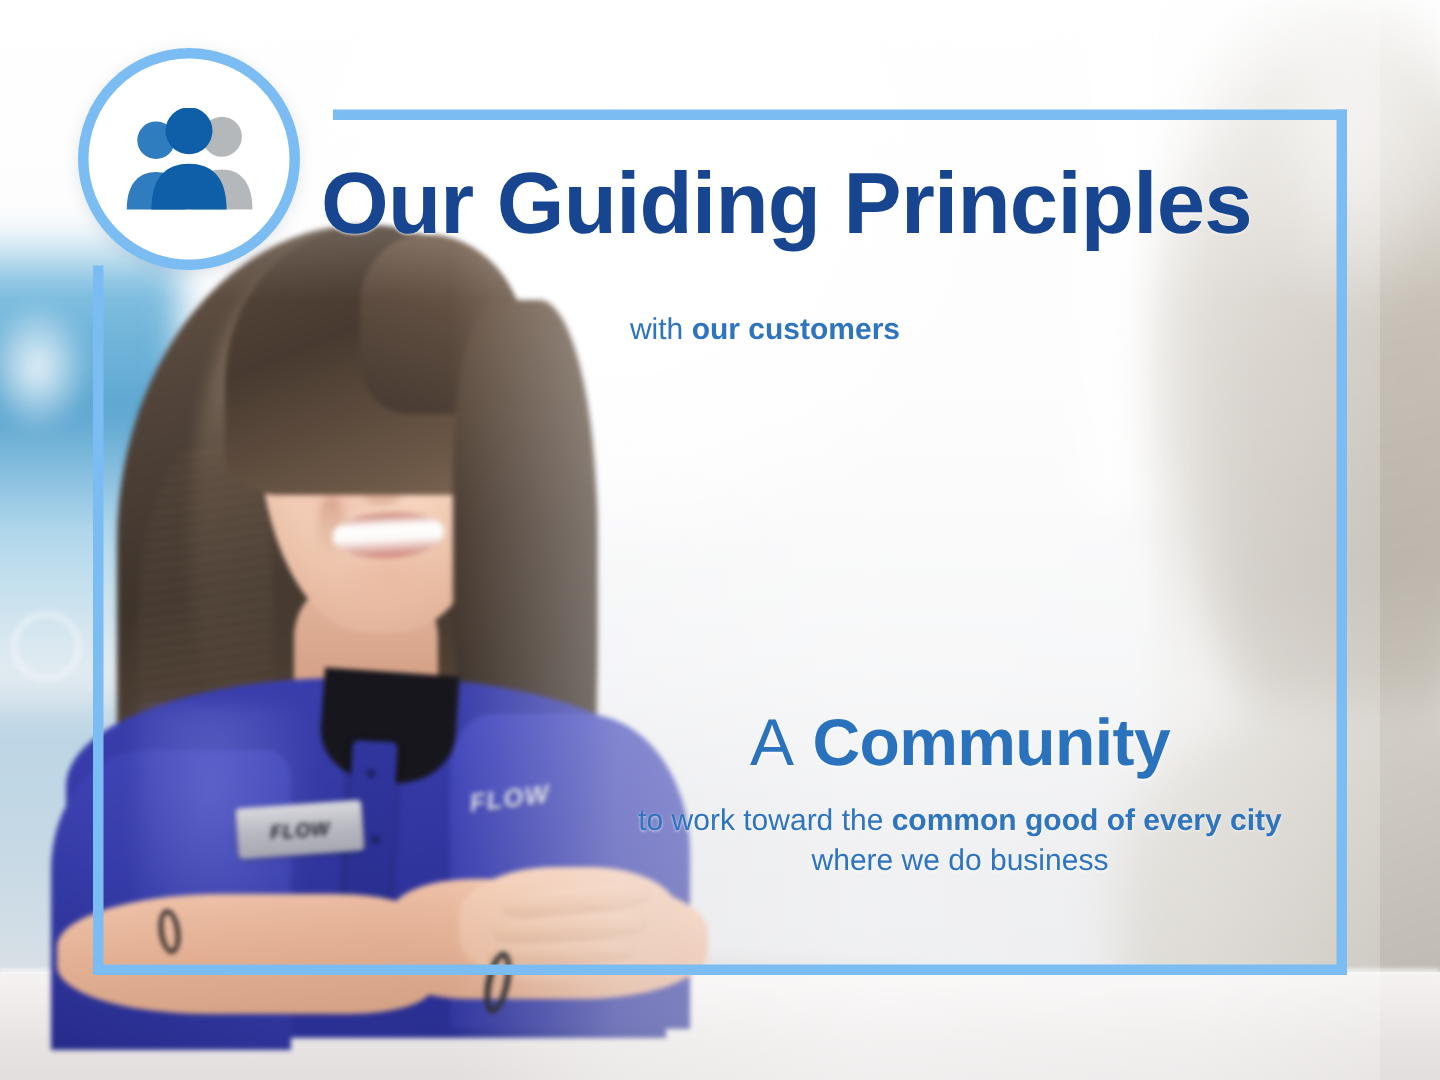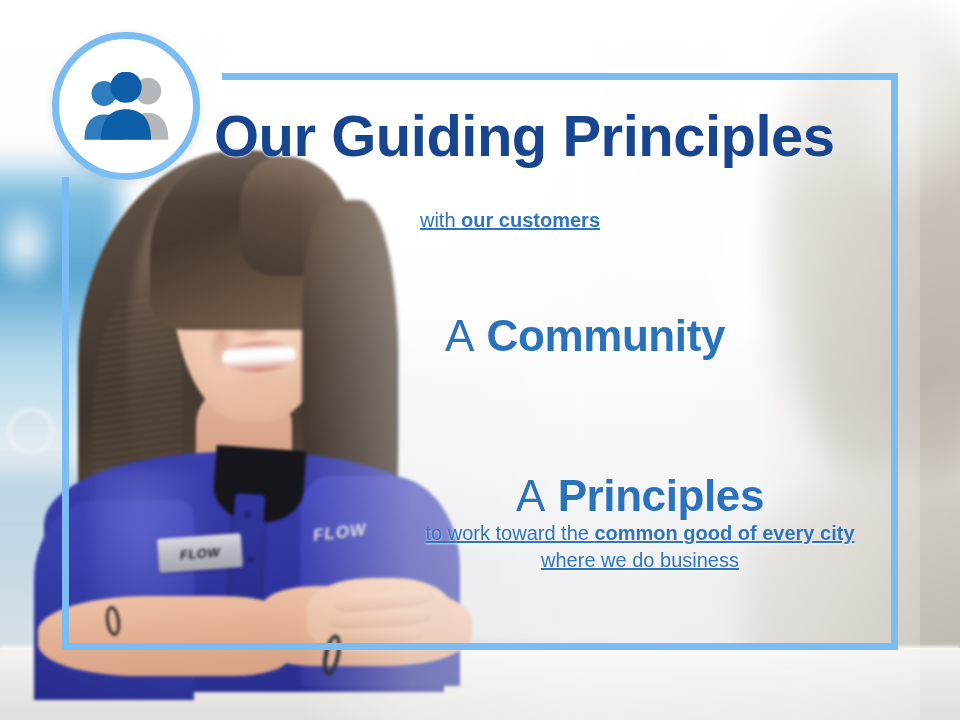--- a/index.html
+++ b/index.html
@@ -366,31 +366,30 @@
     white-space:nowrap;
   }
   .headline .art{ font-weight:300; letter-spacing:0; }
   .headline .key{ font-weight:700; letter-spacing:-.4px; }
 
   .sub{
     font-size:20px; line-height:1.38;
     color:#2e74be; font-weight:400;
     text-shadow:0 1px 2px rgba(255,255,255,.7);
     margin-top:8px;
-    text-decoration:underline;
   }
   .sub b{ font-weight:700; }
 
   .block-1{ left:300px; top:186px; width:420px; }
   .block-2{ left:350px; top:302px; width:470px; }
   .block-3{ left:400px; top:462px; width:480px; }
 
   .block-1 .sub{ margin-top:10px; }
   .block-2 .sub{ margin-top:12px; }
-  .block-3 .sub{ margin-top:0; }
+  .block-3 .sub{ margin-top:14px; }
 </style>
 </head>
 <body>
 
 <div id="stage">
 
   <div class="photo">
     <div class="bg-base"></div>
     <div class="bg-wallr"></div>
     <div class="bg-window"></div>
@@ -485,30 +484,26 @@
 
     <div class="title">Our Guiding Principles</div>
 
     <div class="block block-1">
       <div class="sub">
         <span>with </span><b>our customers</b>
       </div>
     </div>
 
     <div class="block block-2">
+    </div>
+
+    <div class="block block-3">
       <div class="headline">
         <span class="art">A</span>
         <span class="key">Community</span>
-      </div>
-    </div>
-
-    <div class="block block-3">
-      <div class="headline">
-        <span class="art">A</span>
-        <span class="key">Principles</span>
       </div>
       <div class="sub">
         <span>to work toward the </span><b>common good of every city</b><span> where we do business</span>
       </div>
     </div>
 
   </div>
 </div>
 
 </body></html>

